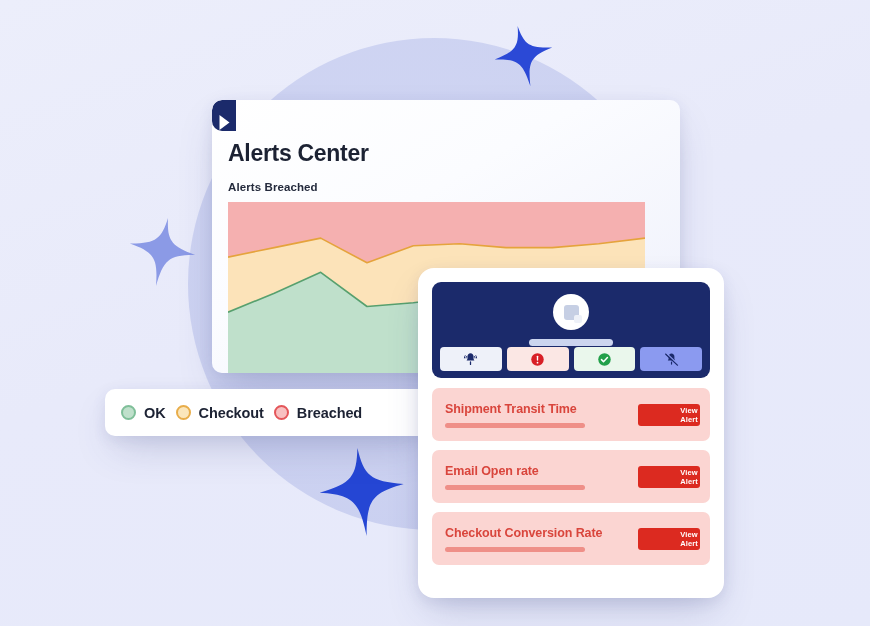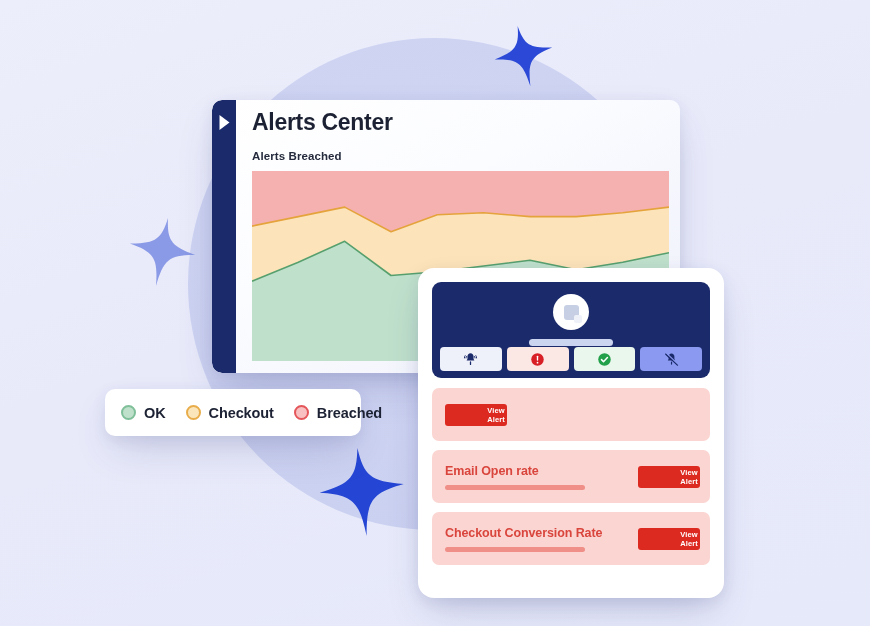--- a/index.html
+++ b/index.html
@@ -50,20 +50,21 @@
   #alerts-window {
     position: absolute;
     left: 212px;
     top: 100px;
     width: 468px;
     height: 273px;
     border-radius: 10px;
     background: linear-gradient(150deg, #ffffff 0%, #fbfcff 40%, #eef0fb 100%);
     overflow: hidden;
     display: flex;
+    flex-direction: column;
   }
 
   #alerts-rail {
     width: 24px;
     height: 100%;
     background: #1b2a6b;
     border-radius: 10px 0 0 10px;
     flex: 0 0 24px;
     padding-top: 14px;
     display: flex;
@@ -99,27 +100,26 @@
     height: 190px;
     overflow: hidden;
   }
   #chart-wrap svg { display: block; }
 
   
   #legend {
     position: absolute;
     left: 105px;
     top: 389px;
-    width: 256px;
+    width: 326px;
     height: 47px;
     border-radius: 10px;
     background: #ffffff;
     display: flex;
     align-items: center;
-    gap: 10px;
     padding: 0 16px;
   }
   .legend-item {
     display: flex;
     align-items: center;
     gap: 8px;
     margin-right: 10px;
   }
   .legend-dot {
     width: 15px; height: 15px;
@@ -360,20 +360,24 @@
             <path d="M4 4.4 L20.4 19.8" stroke="#1b2a6b" stroke-width="2" stroke-linecap="round"></path>
             <path d="M5.2 3.4 L21.6 18.8" stroke="#8b9af0" stroke-width="1.6" stroke-linecap="round"></path>
           </svg>
         </button>
 
       </div>
     </div>
 
     <div class="alert-rows" id="alert-rows">
         <div class="alert-row">
+          <div class="alert-row-text">
+            <div class="alert-row-title">Shipment Transit Time</div>
+            <div class="alert-row-sub"></div>
+          </div>
           <button class="view-alert-btn">View Alert</button>
         </div>
         <div class="alert-row">
           <div class="alert-row-text">
             <div class="alert-row-title">Email Open rate</div>
             <div class="alert-row-sub"></div>
           </div>
           <button class="view-alert-btn">View Alert</button>
         </div>
         <div class="alert-row">

